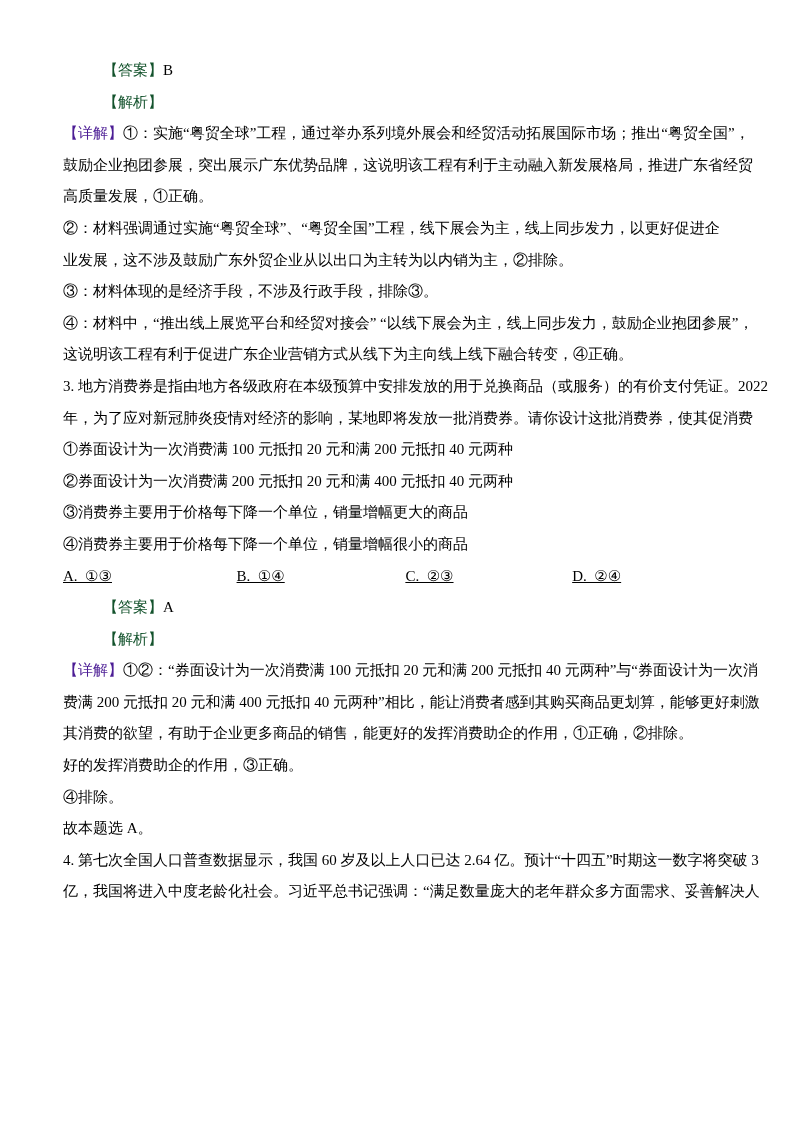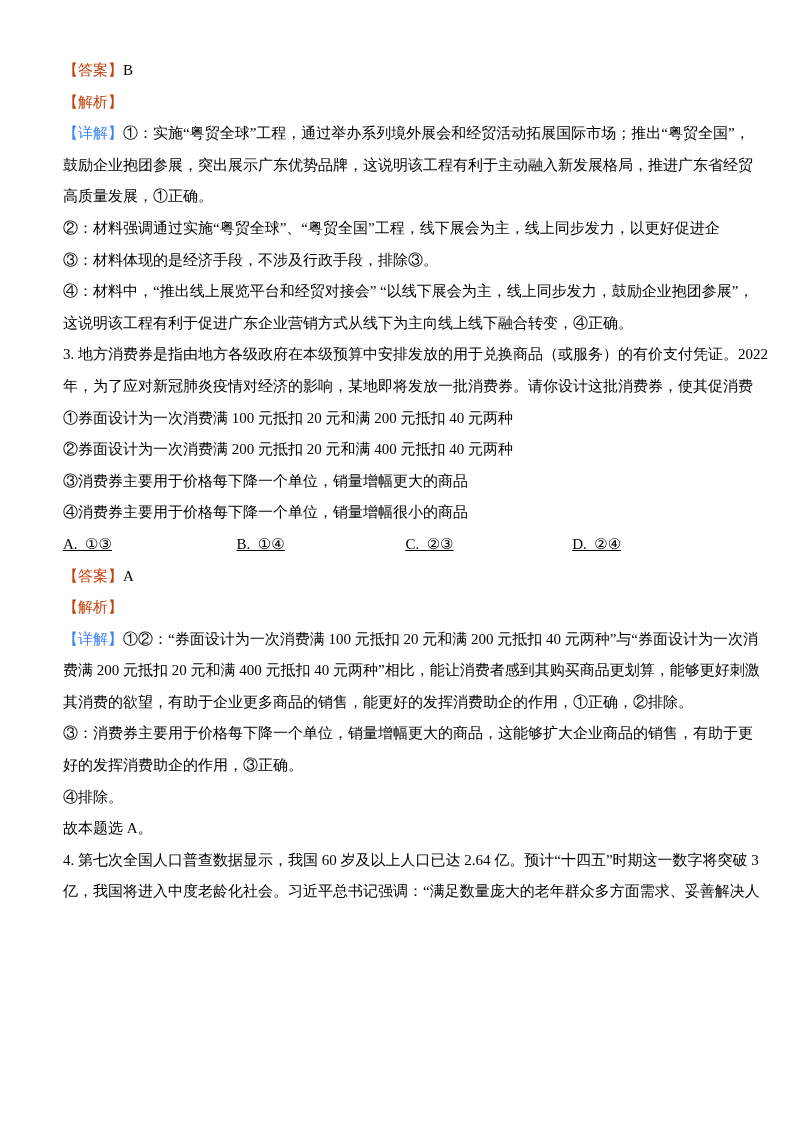--- a/index.html
+++ b/index.html
@@ -23,55 +23,55 @@
     width: 678px;
   }
   .doc-line {
     height: 31.6px;
     line-height: 31.6px;
     font-size: 15px;
     white-space: pre;
     overflow: visible;
   }
   .doc-line span { white-space: pre; }
-  .marker { color: #3b82f6; }
-  .marker-blue { color: #c2410c; }
+  .marker { color: #4c1d95; }
+  .marker-blue { color: #14532d; margin-left: 40px; }
   .options-line {
     display: grid;
     grid-template-columns: 25.6% 24.9% 24.6% auto;
     text-decoration: underline;
   }
   .option-cell { display: block; }
 </style>
 </head>
 <body>
 
 <div class="page">
   <div class="doc-body">
       <div class="doc-line"><span class="marker marker-blue">【答案】</span><span>B</span></div>
       <div class="doc-line"><span class="marker marker-blue">【解析】</span><span></span></div>
       <div class="doc-line"><span class="marker">【详解】</span><span>①：实施“粤贸全球”工程，通过举办系列境外展会和经贸活动拓展国际市场；推出“粤贸全国”，</span></div>
       <div class="doc-line"><span>鼓励企业抱团参展，突出展示广东优势品牌，这说明该工程有利于主动融入新发展格局，推进广东省经贸</span></div>
       <div class="doc-line"><span>高质量发展，①正确。</span></div>
       <div class="doc-line"><span>②：材料强调通过实施“粤贸全球”、“粤贸全国”工程，线下展会为主，线上同步发力，以更好促进企</span></div>
+      <div class="doc-line"><span>业发展，这不涉及鼓励广东外贸企业从以出口为主转为以内销为主，②排除。</span></div>
       <div class="doc-line"><span>③：材料体现的是经济手段，不涉及行政手段，排除③。</span></div>
       <div class="doc-line"><span>④：材料中，“推出线上展览平台和经贸对接会” “以线下展会为主，线上同步发力，鼓励企业抱团参展”，</span></div>
       <div class="doc-line"><span>这说明该工程有利于促进广东企业营销方式从线下为主向线上线下融合转变，④正确。</span></div>
       <div class="doc-line"><span>3. 地方消费券是指由地方各级政府在本级预算中安排发放的用于兑换商品（或服务）的有价支付凭证。2022</span></div>
       <div class="doc-line"><span>年，为了应对新冠肺炎疫情对经济的影响，某地即将发放一批消费券。请你设计这批消费券，使其促消费</span></div>
       <div class="doc-line"><span>①券面设计为一次消费满 100 元抵扣 20 元和满 200 元抵扣 40 元两种</span></div>
       <div class="doc-line"><span>②券面设计为一次消费满 200 元抵扣 20 元和满 400 元抵扣 40 元两种</span></div>
       <div class="doc-line"><span>③消费券主要用于价格每下降一个单位，销量增幅更大的商品</span></div>
       <div class="doc-line"><span>④消费券主要用于价格每下降一个单位，销量增幅很小的商品</span></div>
       <div class="doc-line options-line"><span class="option-cell">A.  ①③</span><span class="option-cell">B.  ①④</span><span class="option-cell">C.  ②③</span><span class="option-cell">D.  ②④</span></div>
       <div class="doc-line"><span class="marker marker-blue">【答案】</span><span>A</span></div>
       <div class="doc-line"><span class="marker marker-blue">【解析】</span><span></span></div>
       <div class="doc-line"><span class="marker">【详解】</span><span>①②：“券面设计为一次消费满 100 元抵扣 20 元和满 200 元抵扣 40 元两种”与“券面设计为一次消</span></div>
       <div class="doc-line"><span>费满 200 元抵扣 20 元和满 400 元抵扣 40 元两种”相比，能让消费者感到其购买商品更划算，能够更好刺激</span></div>
       <div class="doc-line"><span>其消费的欲望，有助于企业更多商品的销售，能更好的发挥消费助企的作用，①正确，②排除。</span></div>
-      <div class="doc-line"><span>③：消费券主要用于价格每下降一个单位，销量增幅更大的商品，这能够扩大企业商品的销售，有助于更</span></div>
       <div class="doc-line"><span>好的发挥消费助企的作用，③正确。</span></div>
       <div class="doc-line"><span>④排除。</span></div>
       <div class="doc-line"><span>故本题选 A。</span></div>
       <div class="doc-line"><span>4. 第七次全国人口普查数据显示，我国 60 岁及以上人口已达 2.64 亿。预计“十四五”时期这一数字将突破 3</span></div>
       <div class="doc-line"><span>亿，我国将进入中度老龄化社会。习近平总书记强调：“满足数量庞大的老年群众多方面需求、妥善解决人</span></div>
     </div>
 </div>
 
 </body></html>

